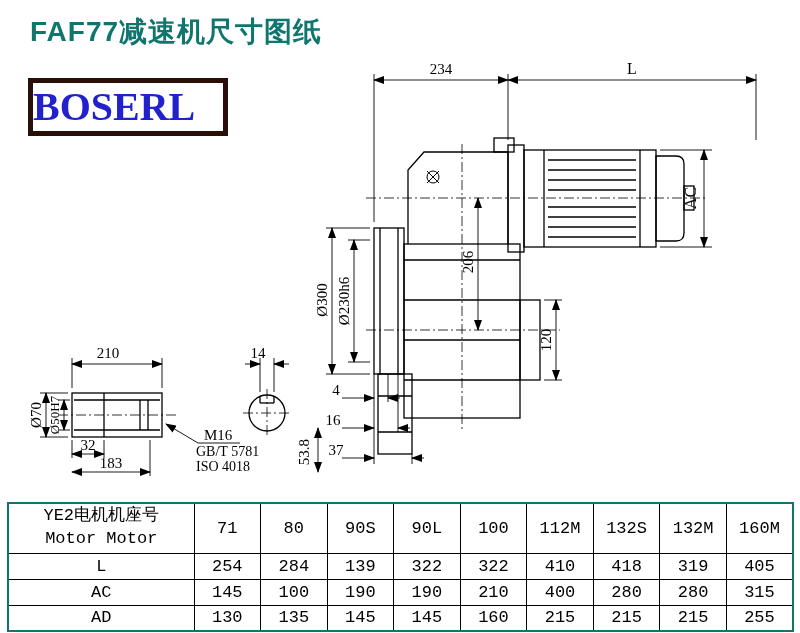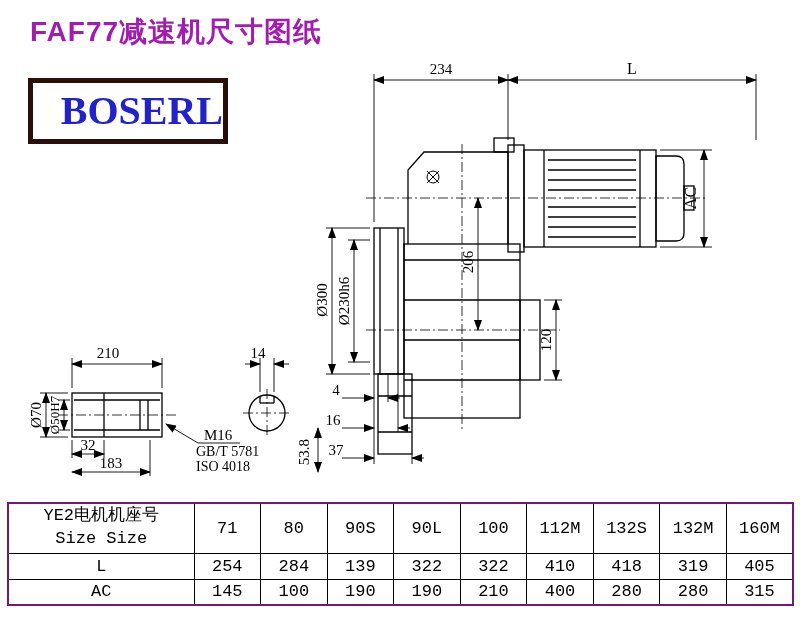--- a/index.html
+++ b/index.html
@@ -3,38 +3,38 @@
 <meta charset="utf-8">
 <style>
   * { margin:0; padding:0; box-sizing:border-box; }
   html,body { background:#ffffff; }
   body {
     width:800px; height:633px; position:relative; overflow:hidden;
     font-family:"Liberation Sans", sans-serif; color:#000;
   }
   .page-title {
     position:absolute; left:30px; top:13px;
-    font-size:28px; font-weight:bold; color:#a21caf; letter-spacing:1px;
+    font-size:28px; font-weight:bold; color:#0f766e; letter-spacing:1px;
     white-space:nowrap;
   }
   .brand-box {
-    position:absolute; left:28px; top:78px; width:200px; height:66px;
+    position:absolute; left:28px; top:78px; width:200px; height:58px;
     border:5px solid #2a0f08; background:#fff;
-    display:flex; align-items:center; justify-content:flex-end;
+    display:flex; align-items:center; justify-content:flex-start;
   }
   .brand-text {
     font-family:"Liberation Serif", serif;
     font-size:40px; font-weight:bold; color:#2222cc; line-height:1;
   }
   svg.drawing { position:absolute; left:0; top:0; }
   .dim-table {
     position:absolute; left:7px; top:502px; width:787px;
     border-collapse:collapse; table-layout:fixed;
     font-family:"Liberation Mono", monospace;
-    border:2px solid #701a75;
+    border:2px solid #0f766e;
   }
   .dim-table th, .dim-table td {
     border:1.5px solid #000; text-align:center; vertical-align:middle;
     font-weight:normal; color:#000; padding:0;
   }
   .dim-table .head-row th { height:50px; font-size:17px; }
   .dim-table .data-row td { height:26px; font-size:17px; }
   .dim-table .label-col { width:186px; }
   .head-cell-line { line-height:1.35; font-size:17px; }
 </style>
@@ -208,21 +208,21 @@
     <text x="196" y="456" font-size="14">GB/T 5781</text>
     <text x="196" y="471" font-size="14">ISO 4018</text>
   </g>
 </svg>
 
 <table class="dim-table">
   <tbody>
       <tr class="head-row">
     <th class="label-col">
       <div class="head-cell-line">YE2电机机座号</div>
-      <div class="head-cell-line">Size Size</div>
+      <div class="head-cell-line">Motor Motor</div>
     </th>
     <th>71</th>
     <th>80</th>
     <th>90S</th>
     <th>90L</th>
     <th>100</th>
     <th>112M</th>
     <th>132S</th>
     <th>132M</th>
     <th>160M</th>
@@ -244,14 +244,26 @@
     <td>145</td>
     <td>100</td>
     <td>190</td>
     <td>190</td>
     <td>210</td>
     <td>400</td>
     <td>280</td>
     <td>280</td>
     <td>315</td>
   </tr>
+  <tr class="data-row">
+    <td class="label-col">AD</td>
+    <td>130</td>
+    <td>135</td>
+    <td>145</td>
+    <td>145</td>
+    <td>160</td>
+    <td>215</td>
+    <td>215</td>
+    <td>215</td>
+    <td>255</td>
+  </tr>
 </tbody>
   </table>
 
 </body></html>

